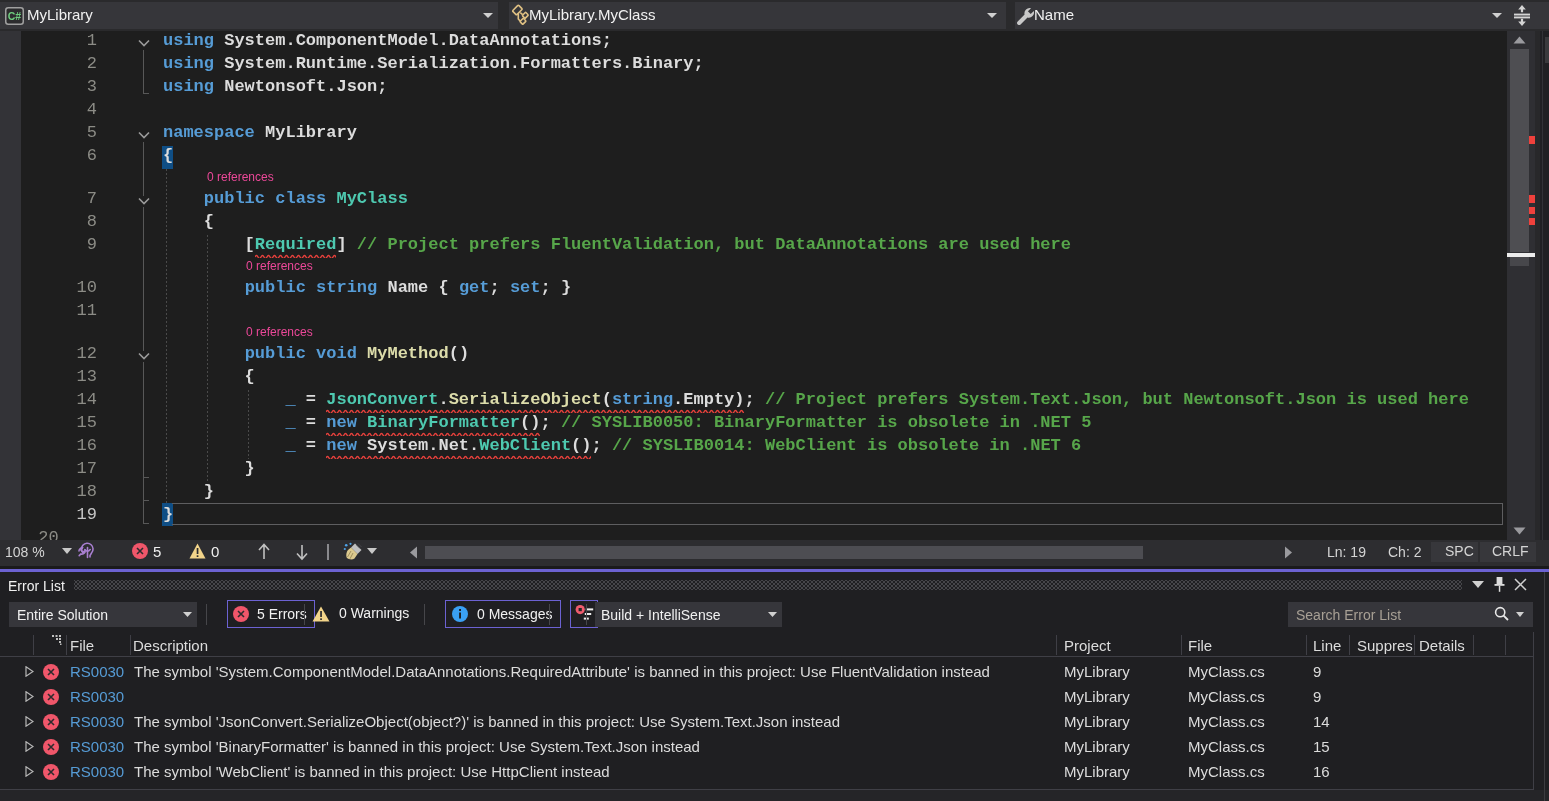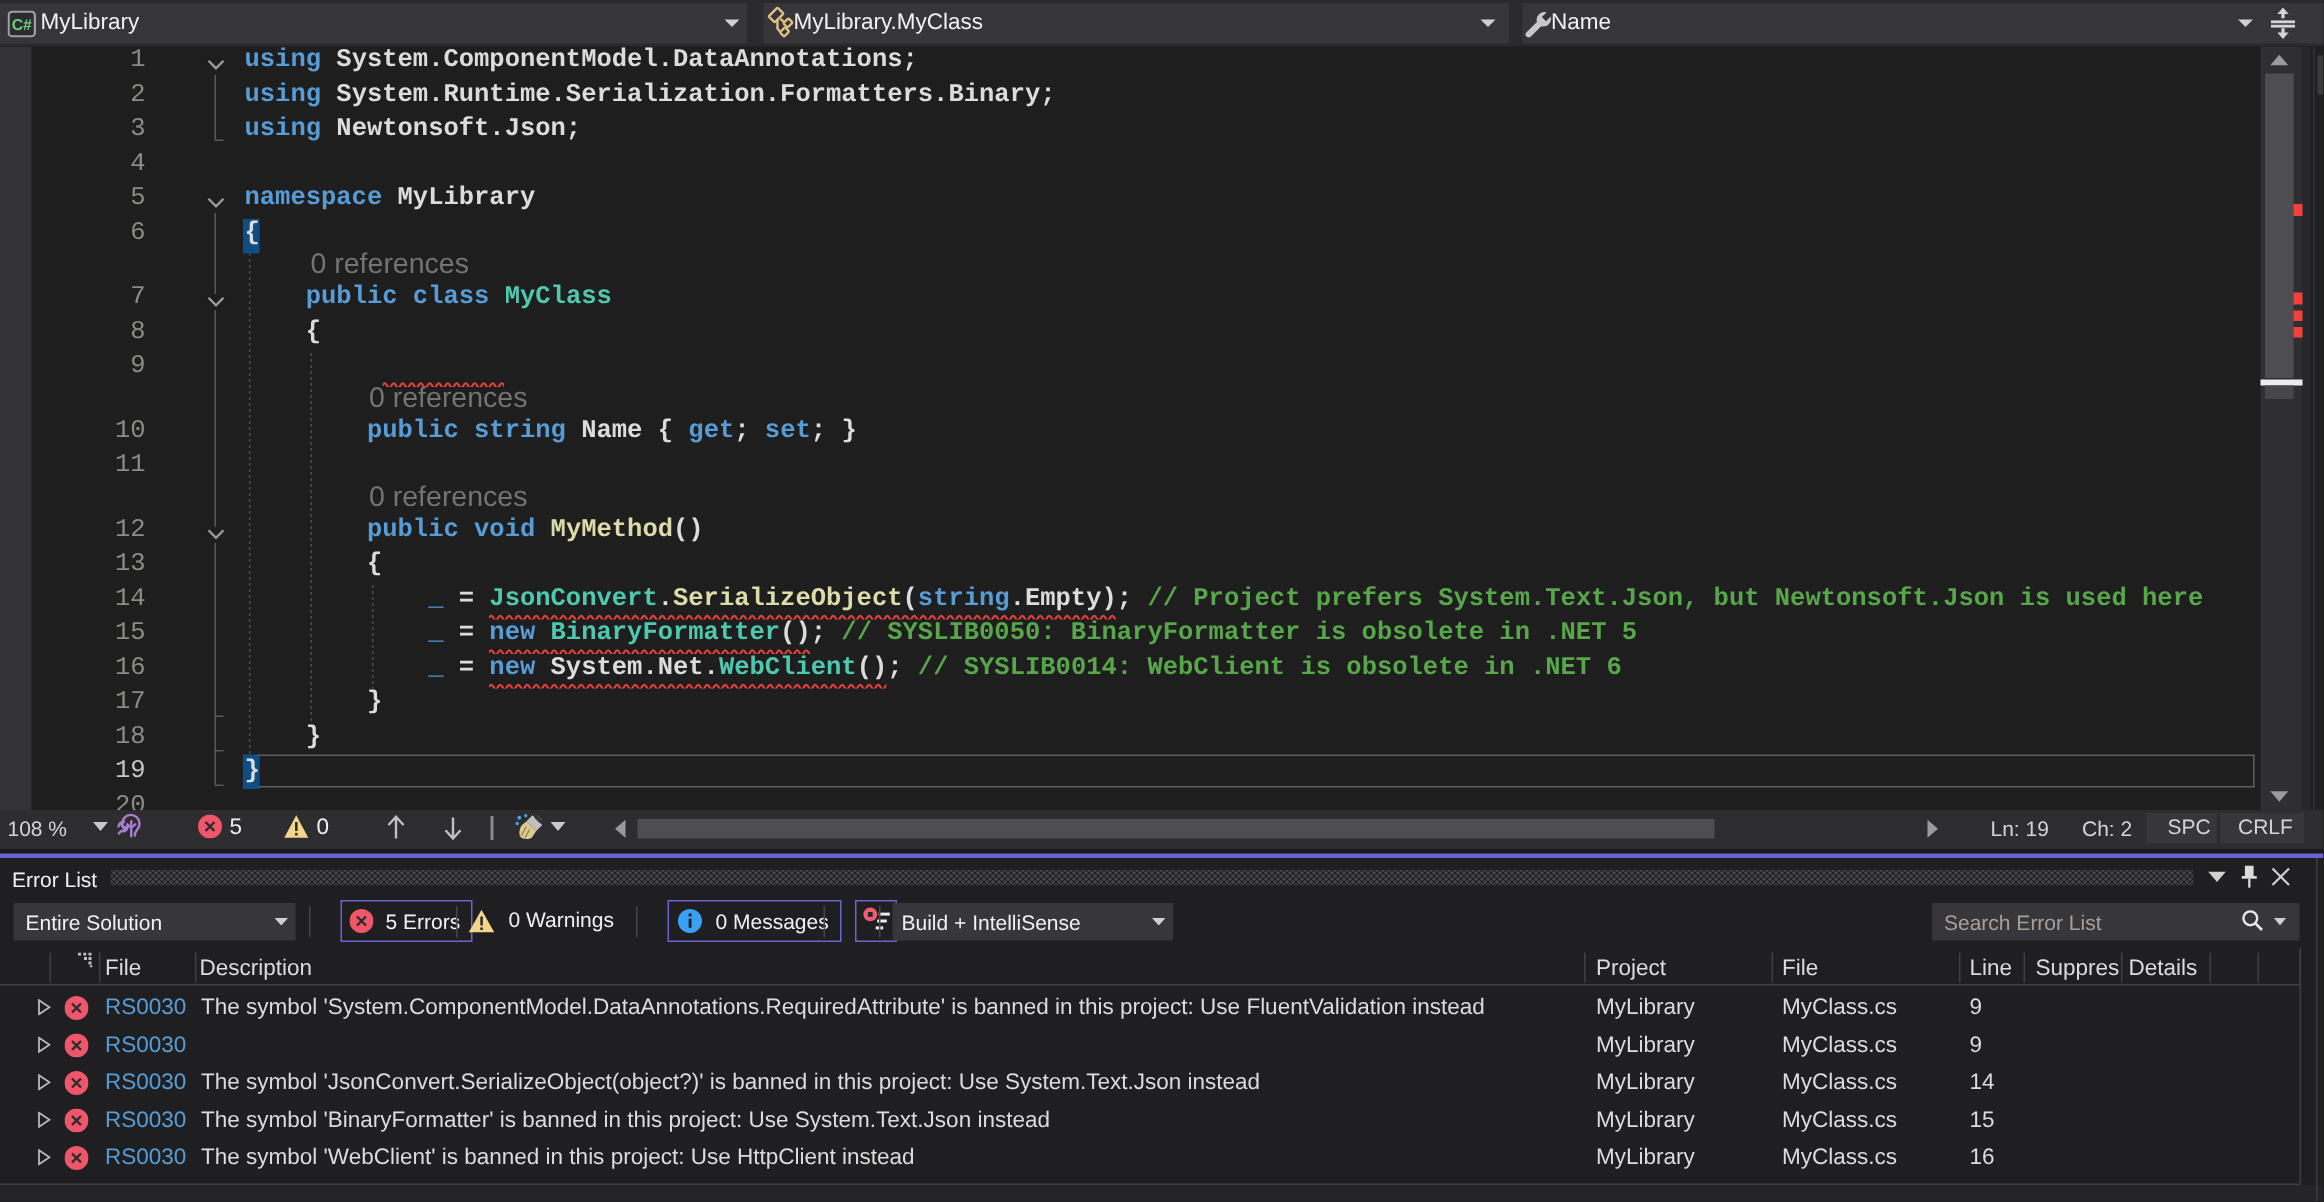--- a/index.html
+++ b/index.html
@@ -6,21 +6,21 @@
   body { font-family:"Liberation Sans", sans-serif; position:relative; }
   .abs { position:absolute; }
   #navbar { position:absolute; left:0; top:0; width:1549px; height:31px; background:#2a2a2c; }
   .combo { position:absolute; top:2px; height:27px; background:#36363a; color:#f1f1f1; font-size:15px; }
   .combo .txt { position:absolute; top:4px; }
   .dda { position:absolute; width:0; height:0; border-left:5px solid transparent; border-right:5px solid transparent; border-top:5px solid #d0d0d0; }
   #editor { position:absolute; left:0; top:31px; width:1549px; height:509px; background:#1e1e1e; overflow:hidden; }
   #glyphmargin { position:absolute; left:0; top:0; width:21px; height:509px; background:#333337; }
   .cl { position:absolute; left:0; height:23px; line-height:23px; transform:translateY(-2px); white-space:pre; font-family:"Liberation Mono", monospace; font-size:17px; font-weight:bold; color:#dcdcdc; }
   .lnum { position:absolute; left:0; width:97px; height:23px; line-height:23px; transform:translateY(-2px); text-align:right; font-family:"Liberation Mono", monospace; font-size:17px; color:#8c8c86; }
-  .lens { position:absolute; height:20px; line-height:20px; transform:translateY(-2px); font-size:19px; color:#737373; }
+  .lens { position:absolute; height:20px; line-height:20px; transform:translateY(-2px); font-size:12px; color:#ec4899; }
   .kw { color:#569cd6; }
   .ty { color:#4ec9b0; }
   .me { color:#dcdcaa; }
   .cm { color:#57a64a; }
   .guide { position:absolute; width:1px; background:repeating-linear-gradient(to bottom,#4a4a4a 0 2px,transparent 2px 4px); }
   .fold { position:absolute; background:#585858; }
   .chev { position:absolute; }
   .bracehl { position:absolute; background:#0f4e85; }
   .sqg { position:absolute; height:4px; }
   #hstatus { position:absolute; left:0; top:540px; width:1549px; height:26px; background:#2d2d30; font-size:14px; color:#d4d4d4; }
@@ -84,20 +84,21 @@
 <div class="lnum" style="top:92px;">5</div>
 <div class="cl" style="top:92px; left:163px;"><span class="kw">namespace</span> MyLibrary</div>
 <div class="lnum" style="top:115px;">6</div>
 <div class="cl" style="top:115px; left:163px;">{</div>
 <div class="lens" style="top:138px; left:207px;">0 references</div>
 <div class="lnum" style="top:158px;">7</div>
 <div class="cl" style="top:158px; left:163px;">    <span class="kw">public</span> <span class="kw">class</span> <span class="ty">MyClass</span></div>
 <div class="lnum" style="top:181px;">8</div>
 <div class="cl" style="top:181px; left:163px;">    {</div>
 <div class="lnum" style="top:204px;">9</div>
+<div class="cl" style="top:204px; left:163px;">        [<span class="ty">Required</span>] <span class="cm">// Project prefers FluentValidation, but DataAnnotations are used here</span></div>
 <div class="lens" style="top:227px; left:246px;">0 references</div>
 <div class="lnum" style="top:247px;">10</div>
 <div class="cl" style="top:247px; left:163px;">        <span class="kw">public</span> <span class="kw">string</span> Name { <span class="kw">get</span>; <span class="kw">set</span>; }</div>
 <div class="lnum" style="top:270px;">11</div>
 <div class="lens" style="top:293px; left:246px;">0 references</div>
 <div class="lnum" style="top:313px;">12</div>
 <div class="cl" style="top:313px; left:163px;">        <span class="kw">public</span> <span class="kw">void</span> <span class="me">MyMethod</span>()</div>
 <div class="lnum" style="top:336px;">13</div>
 <div class="cl" style="top:336px; left:163px;">        {</div>
 <div class="lnum" style="top:359px;">14</div>
@@ -105,21 +106,21 @@
 <div class="lnum" style="top:382px;">15</div>
 <div class="cl" style="top:382px; left:163px;">            <span class="kw">_</span> = <span class="kw">new</span> <span class="ty">BinaryFormatter</span>(); <span class="cm">// SYSLIB0050: BinaryFormatter is obsolete in .NET 5</span></div>
 <div class="lnum" style="top:405px;">16</div>
 <div class="cl" style="top:405px; left:163px;">            <span class="kw">_</span> = <span class="kw">new</span> System.Net.<span class="ty">WebClient</span>(); <span class="cm">// SYSLIB0014: WebClient is obsolete in .NET 6</span></div>
 <div class="lnum" style="top:428px;">17</div>
 <div class="cl" style="top:428px; left:163px;">        }</div>
 <div class="lnum" style="top:451px;">18</div>
 <div class="cl" style="top:451px; left:163px;">    }</div>
 <div class="lnum" style="top:474px; color:#c6c6c6;">19</div>
 <div class="cl" style="top:474px; left:163px;">}</div>
-<div class="lnum" style="top:497px;">20</div>
+<div class="lnum" style="top:497px;text-align:center;">20</div>
 <div style="position:absolute; left:172px; top:472px; width:1331px; height:22px; border-top:1px solid #5e5e60; border-bottom:1px solid #5e5e60; border-right:1px solid #5e5e60;"></div>
 <svg class="chev" style="left:137px; top:6.5px; z-index:3;" width="14" height="11" viewBox="0 0 14 11">
       <rect x="0" y="0" width="14" height="11" fill="#1e1e1e"></rect>
       <polyline points="2,2.5 7,7.5 12,2.5" fill="none" stroke="#9b9b9b" stroke-width="1.6"></polyline>
     </svg>
 <svg class="chev" style="left:137px; top:98.5px; z-index:3;" width="14" height="11" viewBox="0 0 14 11">
       <rect x="0" y="0" width="14" height="11" fill="#1e1e1e"></rect>
       <polyline points="2,2.5 7,7.5 12,2.5" fill="none" stroke="#9b9b9b" stroke-width="1.6"></polyline>
     </svg>
 <svg class="chev" style="left:137px; top:164.5px; z-index:3;" width="14" height="11" viewBox="0 0 14 11">

